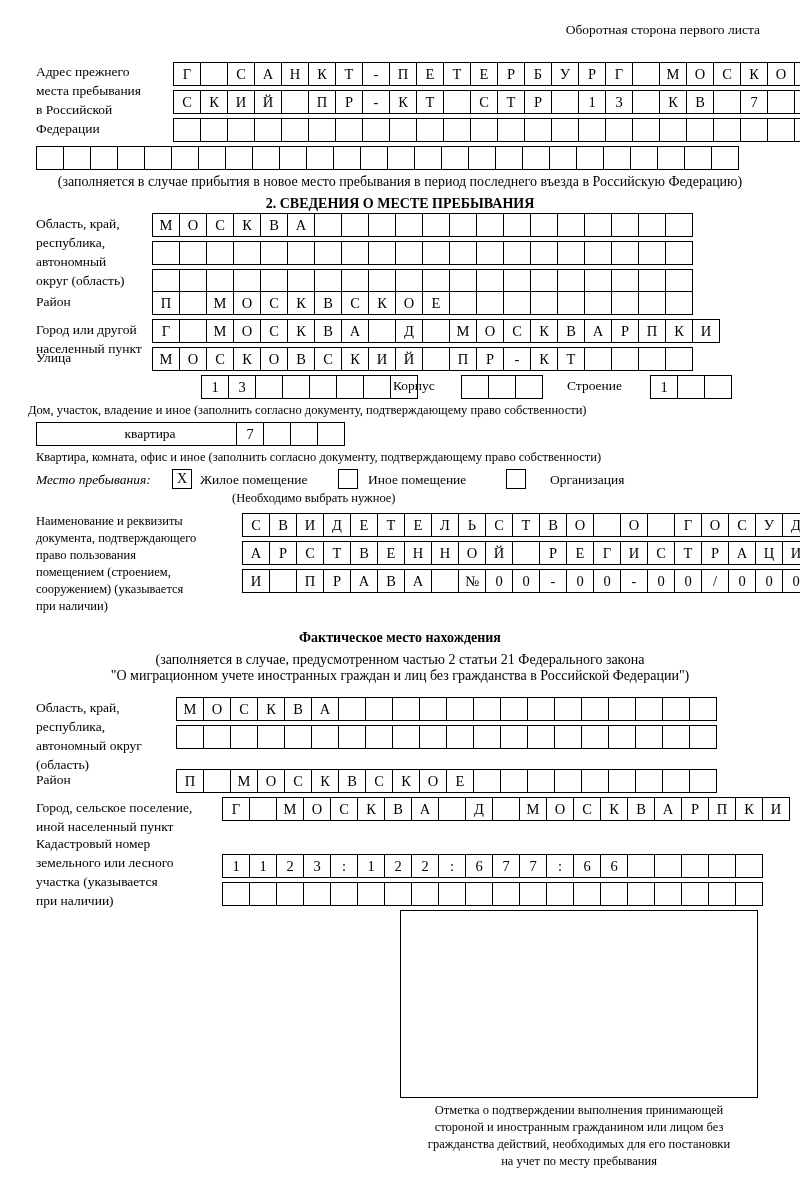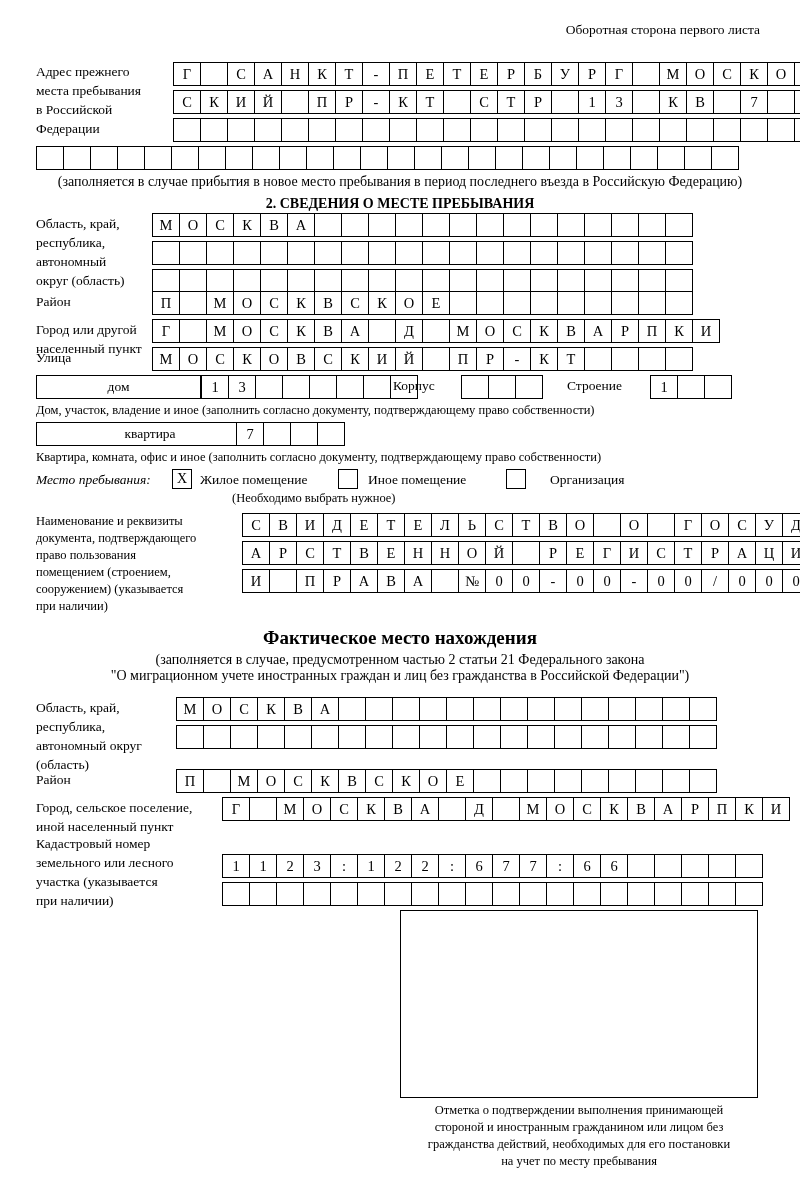--- a/index.html
+++ b/index.html
@@ -339,21 +339,20 @@
       <div class="cell">Р</div>
       <div class="cell">-</div>
       <div class="cell">К</div>
       <div class="cell">Т</div>
       <div class="cell"></div>
       <div class="cell"></div>
       <div class="cell"></div>
       <div class="cell"></div>
     </div>
 
-  <div class="abs boxlabel" style="left:36px; top:375px; width:165px;">дом</div>
   <div class="abs cells" id="s2-house" style="left:201px; top:375px;">
       <div class="cell">1</div>
       <div class="cell">3</div>
       <div class="cell"></div>
       <div class="cell"></div>
       <div class="cell"></div>
       <div class="cell"></div>
       <div class="cell"></div>
       <div class="cell"></div>
     </div>
@@ -363,21 +362,21 @@
       <div class="cell"></div>
       <div class="cell"></div>
     </div>
   <div class="abs lbl" style="left:567px; top:376px;">Строение</div>
   <div class="abs cells" id="s2-stroenie" style="left:650px; top:375px;">
       <div class="cell">1</div>
       <div class="cell"></div>
       <div class="cell"></div>
     </div>
 
-  <div class="abs lbl-sm" style="left:36px; top:402px;">Дом, участок, владение и иное (заполнить согласно документу, подтверждающему право собственности)</div>
+  <div class="abs lbl-sm" style="left:28px; top:402px;">Дом, участок, владение и иное (заполнить согласно документу, подтверждающему право собственности)</div>
 
   <div class="abs boxlabel" style="left:36px; top:422px; width:228px;">квартира</div>
   <div class="abs cells" id="s2-flat" style="left:236px; top:422px;">
       <div class="cell">7</div>
       <div class="cell"></div>
       <div class="cell"></div>
       <div class="cell"></div>
     </div>
 
   <div class="abs lbl-sm" style="left:36px; top:449px;">Квартира, комната, офис и иное (заполнить согласно документу, подтверждающему право собственности)</div>
@@ -462,21 +461,21 @@
       <div class="cell">0</div>
       <div class="cell">-</div>
       <div class="cell">0</div>
       <div class="cell">0</div>
       <div class="cell">/</div>
       <div class="cell">0</div>
       <div class="cell">0</div>
       <div class="cell">0</div>
     </div>
 
-  <div class="abs lbl bold center" style="left:36px; top:628px; width:728px; font-size:19px;">Фактическое место нахождения</div>
+  <div class="abs lbl bold center" style="left:36px; top:628px; width:728px; font-size:14px;">Фактическое место нахождения</div>
   <div class="abs note center" style="left:36px; top:652px; width:728px;">
     <div>(заполняется в случае, предусмотренном частью 2 статьи 21 Федерального закона</div>
     <div>"О миграционном учете иностранных граждан и лиц без гражданства в Российской Федерации")</div>
   </div>
 
   <div class="abs lbl" style="left:36px; top:698px; width:150px;">
     <div>Область, край,</div>
     <div>республика,</div>
     <div>автономный округ</div>
     <div>(область)</div>

